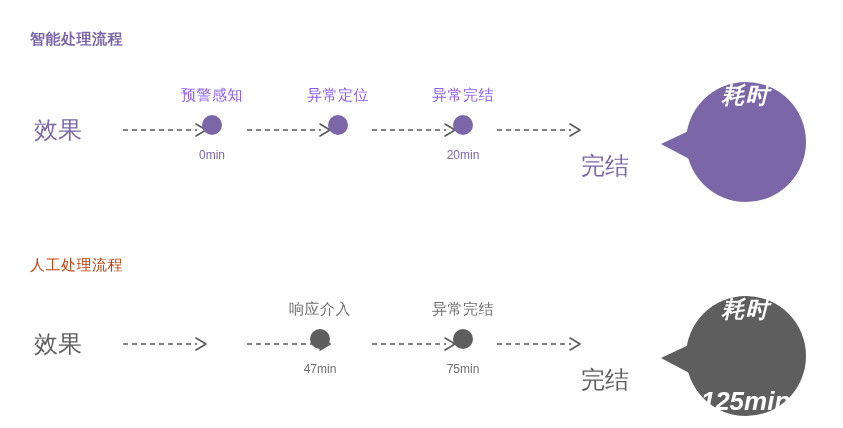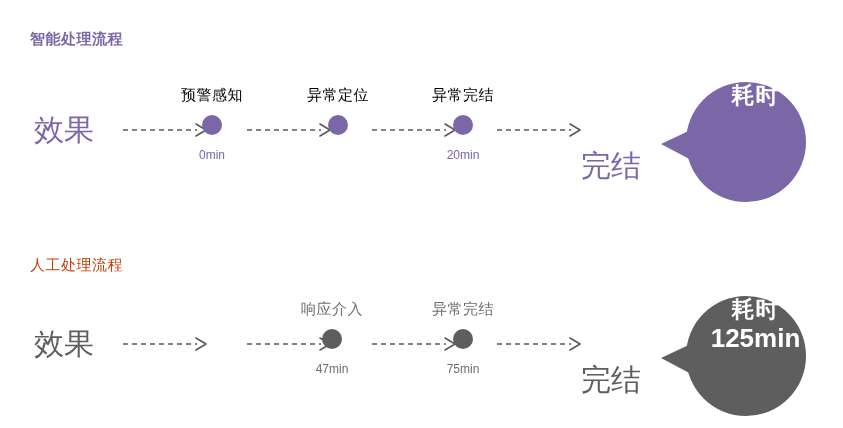--- a/index.html
+++ b/index.html
@@ -47,21 +47,21 @@
     position: absolute;
     left: 0;
     top: 86px;
     width: 843px;
     height: 110px;
   }
 
   .endpoint-label {
     position: absolute;
     top: 22px;
-    font-size: 30px;
+    font-size: 24px;
     font-weight: normal;
     line-height: 44px;
     white-space: nowrap;
   }
   .endpoint-start { left: 34px; }
   .endpoint-end   { left: 581px; margin-top: 36px; }
 
   .purple .endpoint-label { color: #7B66A8; }
   .gray   .endpoint-label { color: #5E5E5E; }
 
@@ -93,21 +93,21 @@
     height: 20px;
     border-radius: 50%;
     margin: 11px auto 0 auto;
   }
   .node-time {
     margin-top: 11px;
     font-size: 12px;
     line-height: 18px;
     white-space: nowrap;
   }
-  .purple .node-title { color: #000000; }
+  .purple .node-title { color: #8b5cf6; }
   .purple .node-time  { color: #7B66A8; }
   .purple .node-dot   { background: #7B66A8; }
   .gray .node-title { color: #6E6E6E; }
   .gray .node-time  { color: #6E6E6E; }
   .gray .node-dot   { background: #5E5E5E; }
 
   
   .bubble {
     position: absolute;
     left: 661px;
@@ -115,30 +115,31 @@
     width: 152px;
     height: 120px;
   }
   .bubble-shape {
     position: absolute;
     left: 0;
     top: 0;
   }
   .bubble-text {
     position: absolute;
-    left: 27px;
+    left: 17px;
     top: 0;
     width: 135px;
     height: 120px;
     display: flex;
     flex-direction: column;
     align-items: center;
-    justify-content: flex-start;
+    justify-content: space-between;
     color: #ffffff;
     pointer-events: none;
+    font-style: italic;
   }
   .bubble-line1 {
     font-size: 23px;
     font-weight: bold;
     line-height: 27px;
     letter-spacing: 1px;
   }
   .bubble-line2 {
     font-size: 26px;
     font-weight: bold;
@@ -233,21 +234,21 @@
     </div>
 
 
     <div class="arrow" style="left:247px; width:85px;">
       <svg class="arrow-svg" width="85" height="16" viewBox="0 0 85 16">
         <line x1="0" y1="8" x2="74" y2="8" stroke="#595959" stroke-width="1.6" stroke-dasharray="5,4"></line>
         <path d="M73 2 L83 8 L73 14" fill="none" stroke="#595959" stroke-width="1.6" stroke-linecap="round" stroke-linejoin="round"></path>
       </svg>
     </div>
 
-    <div class="node" style="left:332px;">
+    <div class="node" style="left:320px;">
       <div class="node-title">响应介入</div>
       <div class="node-dot"></div>
       <div class="node-time">47min</div>
     </div>
 
     <div class="arrow" style="left:372px; width:85px;">
       <svg class="arrow-svg" width="85" height="16" viewBox="0 0 85 16">
         <line x1="0" y1="8" x2="74" y2="8" stroke="#595959" stroke-width="1.6" stroke-dasharray="5,4"></line>
         <path d="M73 2 L83 8 L73 14" fill="none" stroke="#595959" stroke-width="1.6" stroke-linecap="round" stroke-linejoin="round"></path>
       </svg>

